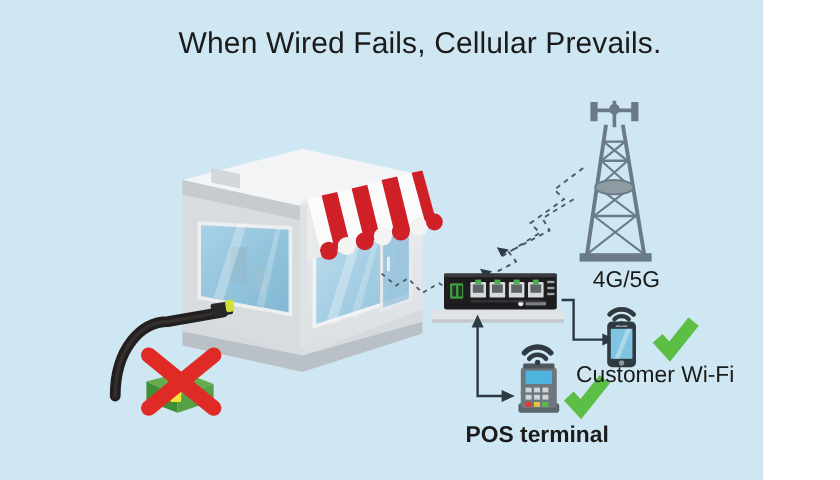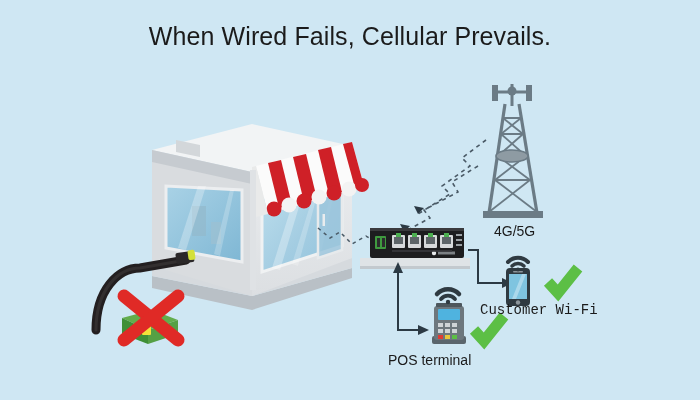--- a/index.html
+++ b/index.html
@@ -7,48 +7,48 @@
     padding: 0;
   }
   body {
     width: 700px;
     height: 400px;
     overflow: hidden;
     font-family: "Liberation Sans", sans-serif;
   }
   #scene {
     position: relative;
-    width: 700px;
+    width: 636px;
     height: 400px;
     background: #cfe7f3;
     overflow: hidden;
   }
   #title {
     position: absolute;
     top: 22px;
     left: 0;
     width: 700px;
     text-align: center;
     font-size: 25px;
     font-weight: 400;
     color: #1b1b1b;
     letter-spacing: 0.1px;
     font-family: "Liberation Sans", sans-serif;
   }
   .caption {
     position: absolute;
-    font-size: 14px;
+    font-size: 19px;
     color: #1b1b1b;
     white-space: nowrap;
     font-family: "Liberation Sans", sans-serif;
   }
   #cap-cable   { left: 104px; top: 340px; }
   #cap-tower   { left: 494px; top: 223px; }
-  #cap-wifi    { left: 480px; top: 302px; font-family: Liberation Mono, monospace; }
-  #cap-pos     { left: 388px; top: 352px; }
+  #cap-wifi    { left: 480px; top: 302px; }
+  #cap-pos     { left: 388px; top: 352px; font-weight: bold; }
   .art {
     position: absolute;
     left: 0;
     top: 0;
   }
 </style>
 </head>
 <body>
 
 <div id="scene" style="background: rgb(207, 231, 243);">

